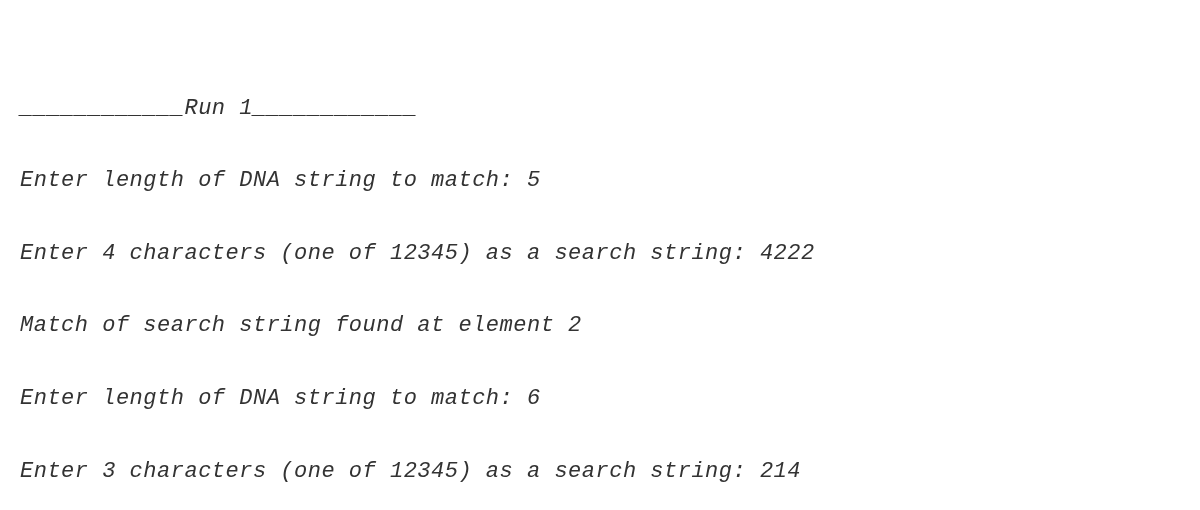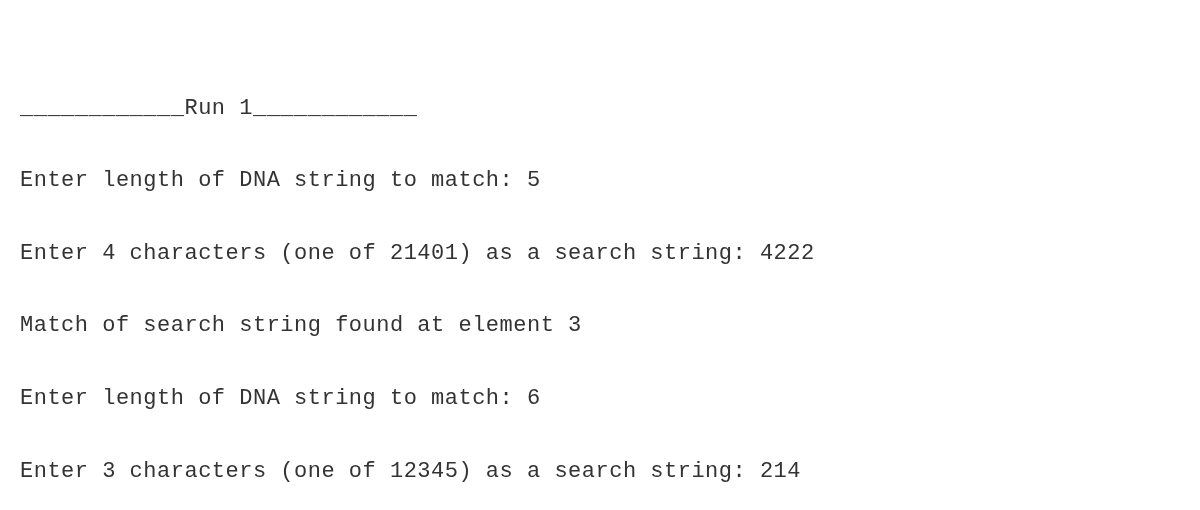--- a/index.html
+++ b/index.html
@@ -12,29 +12,30 @@
       font-family: "Courier New", Courier, monospace;
       font-size: 22px;
       color: #333333;
       padding: 18px 20px;
       line-height: 1.65;
       white-space: pre;
       letter-spacing: 0.5px;
     }
     .line {
       display: block;
+      font-style: italic;
     }
   </style>
 </head>
 <body>
 
 <span class="line">____________Run 1____________</span>
 <span class="line">Enter length of DNA string to match: 5</span>
-<span class="line">Enter 4 characters (one of 21401) as a search string: 4222</span>
-<span class="line">Match of search string found at element 3</span>
+<span class="line">Enter 4 characters (one of 12345) as a search string: 4222</span>
+<span class="line">Match of search string found at element 2</span>
 <span class="line">Enter length of DNA string to match: 6</span>
 <span class="line">Enter 3 characters (one of 12345) as a search string: 214</span>
 
 
 
 
 
 
 
 

